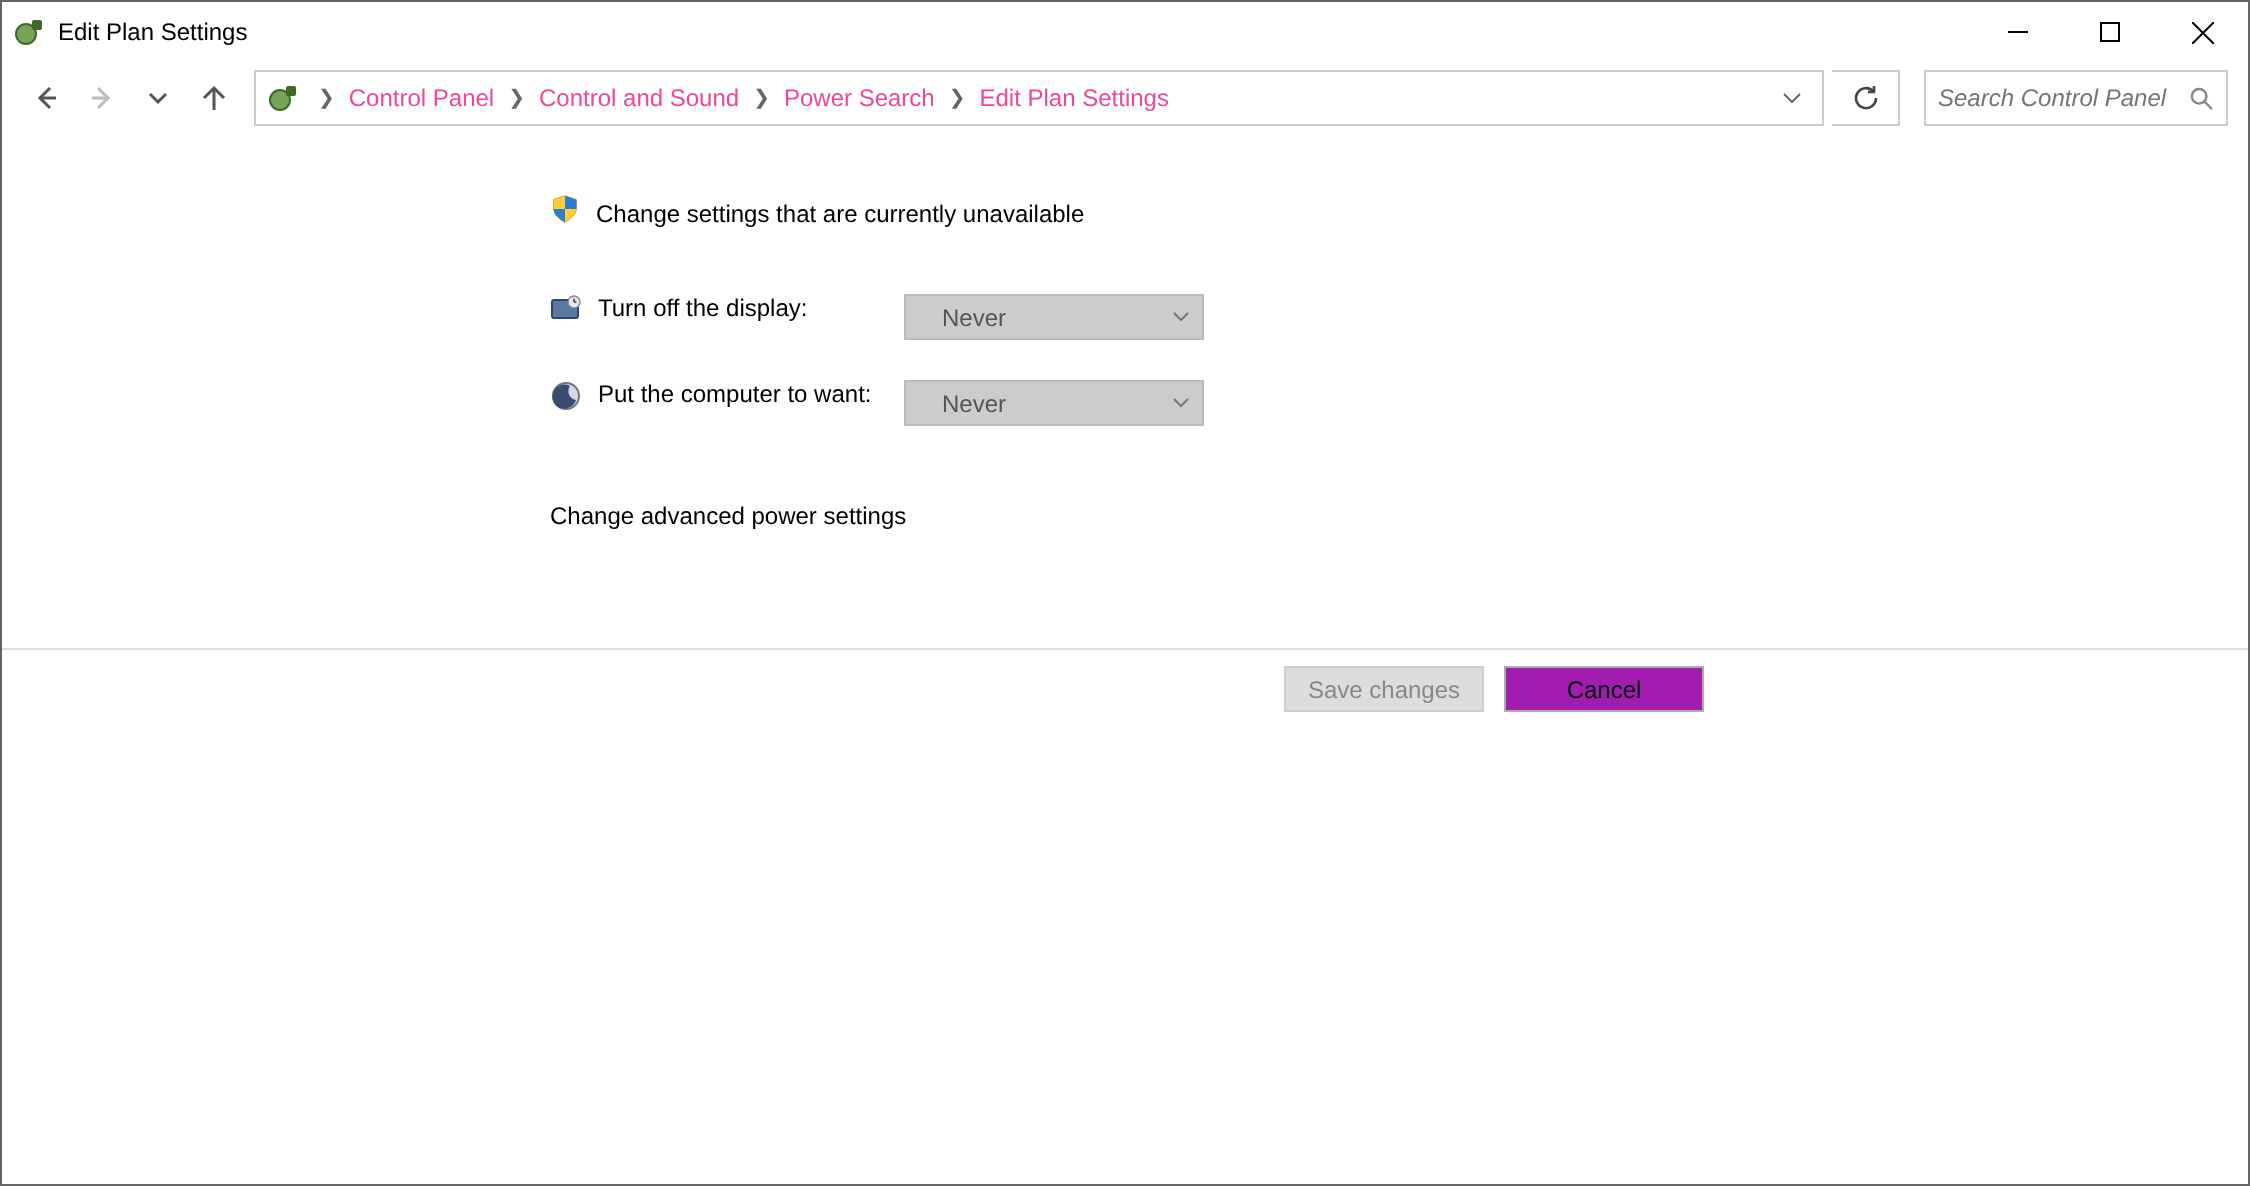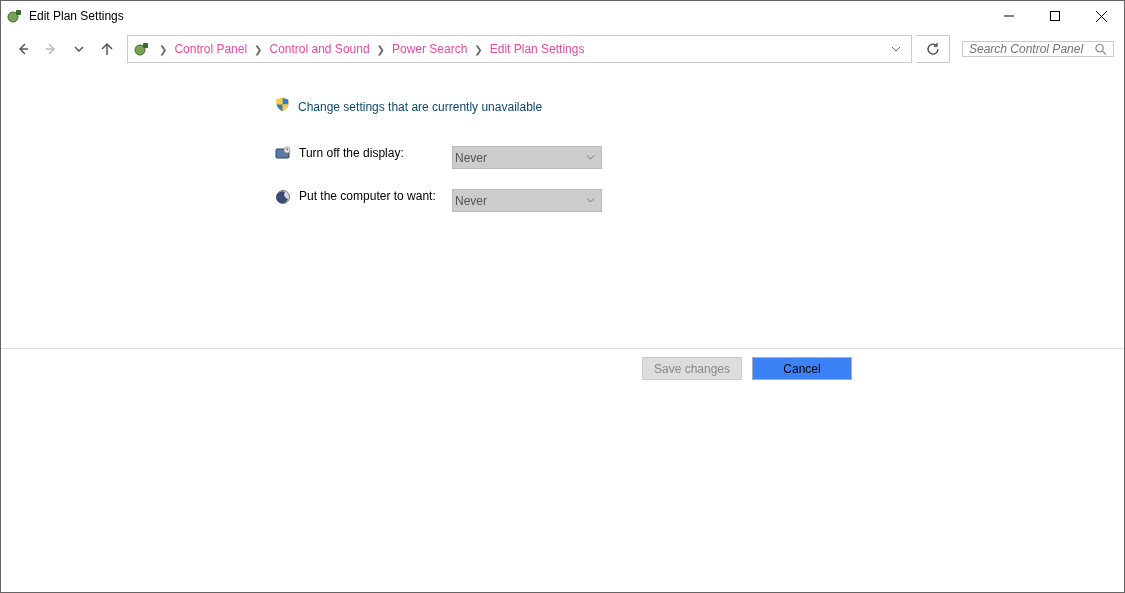--- a/index.html
+++ b/index.html
@@ -20,41 +20,41 @@
     .nav-arrow svg { stroke: #555; stroke-width: 1.5; fill: none; }
     .nav-arrow.disabled svg { stroke: #bbb; }
 
     .addressbar { flex: 1; height: 28px; border: 1px solid #ccc; display: flex; align-items: center; padding: 0 4px; margin-left: 4px; }
     .addressbar .crumb-icon { width: 16px; height: 16px; margin: 0 4px 0 2px; }
     .crumb-sep { color: #666; font-size: 10px; padding: 0 5px; }
     .crumb { font-size: 12px; color: #ec4899; padding: 2px 2px; white-space: nowrap; cursor: default; }
     .addressbar .end { margin-left: auto; display: flex; align-items: center; padding-right: 6px; }
 
     .refresh-box { width: 34px; height: 28px; border: 1px solid #ccc; border-left: none; display: flex; align-items: center; justify-content: center; }
-    .searchbox { width: 152px; height: 16px; border: 1px solid #ccc; margin-left: 8px; display: flex; align-items: center; padding: 0 6px; }
+    .searchbox { width: 152px; height: 28px; border: 1px solid #ccc; margin-left: 8px; display: flex; align-items: center; padding: 0 6px; }
     .searchbox input { border: none; outline: none; font-size: 12px; color: #555; width: 100%; font-style: italic; background: transparent; }
 
     
     .content { padding: 30px 0 0 274px; }
     .heading { font-size: 14px; color: #0a3e8f; margin-bottom: 10px; }
     .subtext { font-size: 12px; color: #000; margin-bottom: 8px; }
     .shield-row { display: flex; align-items: center; gap: 8px; margin-bottom: 30px; }
-    .link { font-size: 12px; color: #0c4a6e; cursor: pointer; }
+    .link { font-size: 12px; color: #000000; cursor: pointer; }
 
     .setting-row { display: flex; align-items: flex-start; margin-bottom: 20px; }
     .setting-row .icon { width: 16px; height: 16px; margin-right: 8px; }
     .setting-row .label { font-size: 12px; width: 153px; }
-    .dropdown { width: 150px; height: 23px; background: #ccc; border: 1px solid #bbb; display: flex; align-items: center; padding: 0 2px; font-size: 12px; color: #555; position: relative; }
+    .dropdown { width: 150px; height: 23px; background: #ccc; border: 1px solid #bbb; display: flex; align-items: center; padding: 0 18px; font-size: 12px; color: #555; position: relative; }
     .dropdown .chev { position: absolute; right: 6px; top: 50%; transform: translateY(-50%); }
 
     .adv-row { margin-top: 36px; }
 
     
-    .footer { position: absolute; left: 1px; right: 1px; top: 348px; border-top: 1px solid #ddd; height: 40px; display: flex; align-items: center; justify-content: flex-end; padding-right: 272px; gap: 10px; }
-    .btn { width: 100px; height: 23px; font-size: 12px; border: 1px solid #adadad; background: #3b82f6; text-align: center; display: flex; align-items: center; justify-content: center; }
+    .footer { position: absolute; left: 1px; right: 1px; top: 324px; border-top: 1px solid #ddd; height: 40px; display: flex; align-items: center; justify-content: flex-end; padding-right: 272px; gap: 10px; }
+    .btn { width: 100px; height: 23px; font-size: 12px; border: 1px solid #adadad; background: #a21caf; text-align: center; display: flex; align-items: center; justify-content: center; }
     .btn.disabled { color: #888; background: #ddd; border-color: #ccc; }
 
     .cp-icon-svg { display: block; }
   </style>
 </head>
 <body>
 
 <div class="titlebar">
   <span class="app-icon">
     <svg class="cp-icon-svg" width="16" height="16" viewBox="0 0 16 16">
@@ -190,18 +190,21 @@
     <div class="dropdown">
       <span>Never</span>
       <span class="chev">
         <svg width="9" height="9">
             <path d="M1 2.5 L4.5 6 L8 2.5" stroke="#777" stroke-width="1" fill="none"></path>
           </svg>
       </span>
     </div>
   </div>
 
+  <div class="adv-row">
+    <span class="link">Change advanced power settings</span>
+  </div>
 </div>
 
 <div class="footer">
   <div class="btn disabled">Save changes</div>
   <div class="btn">Cancel</div>
 </div>
 
 </body></html>

